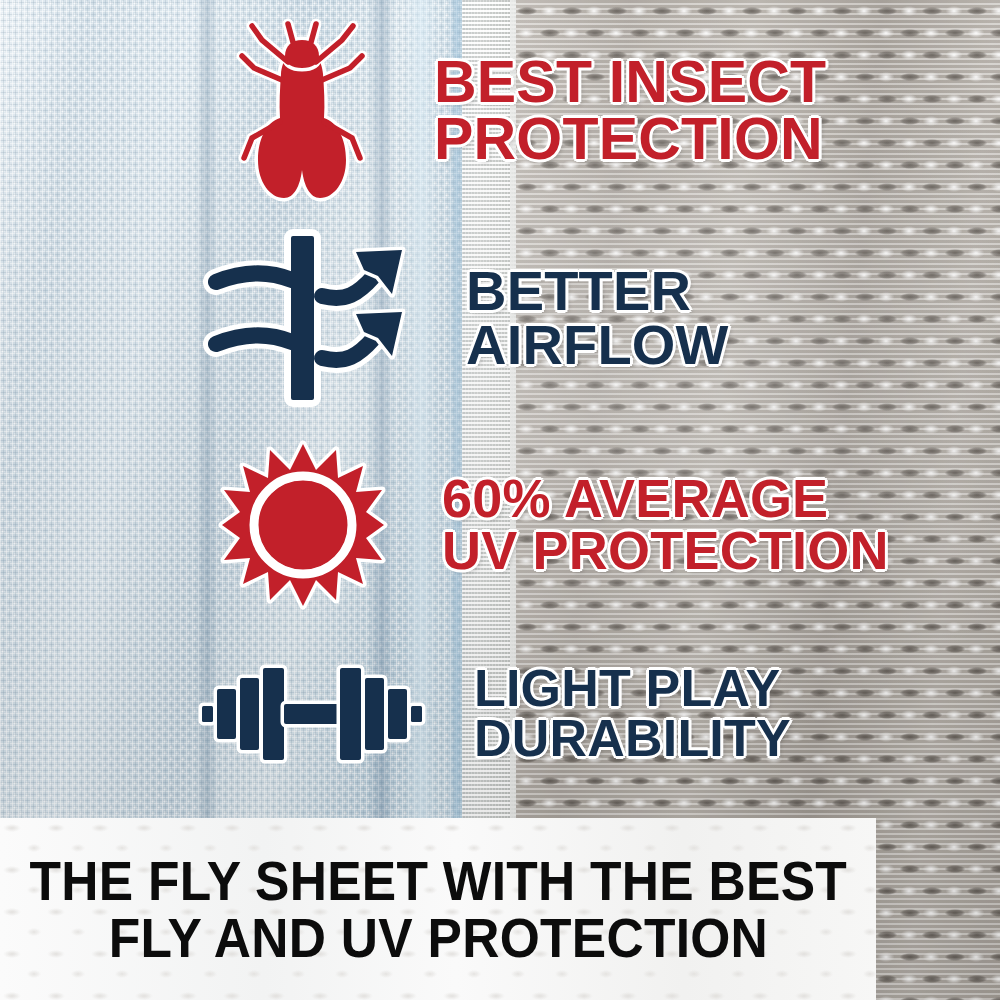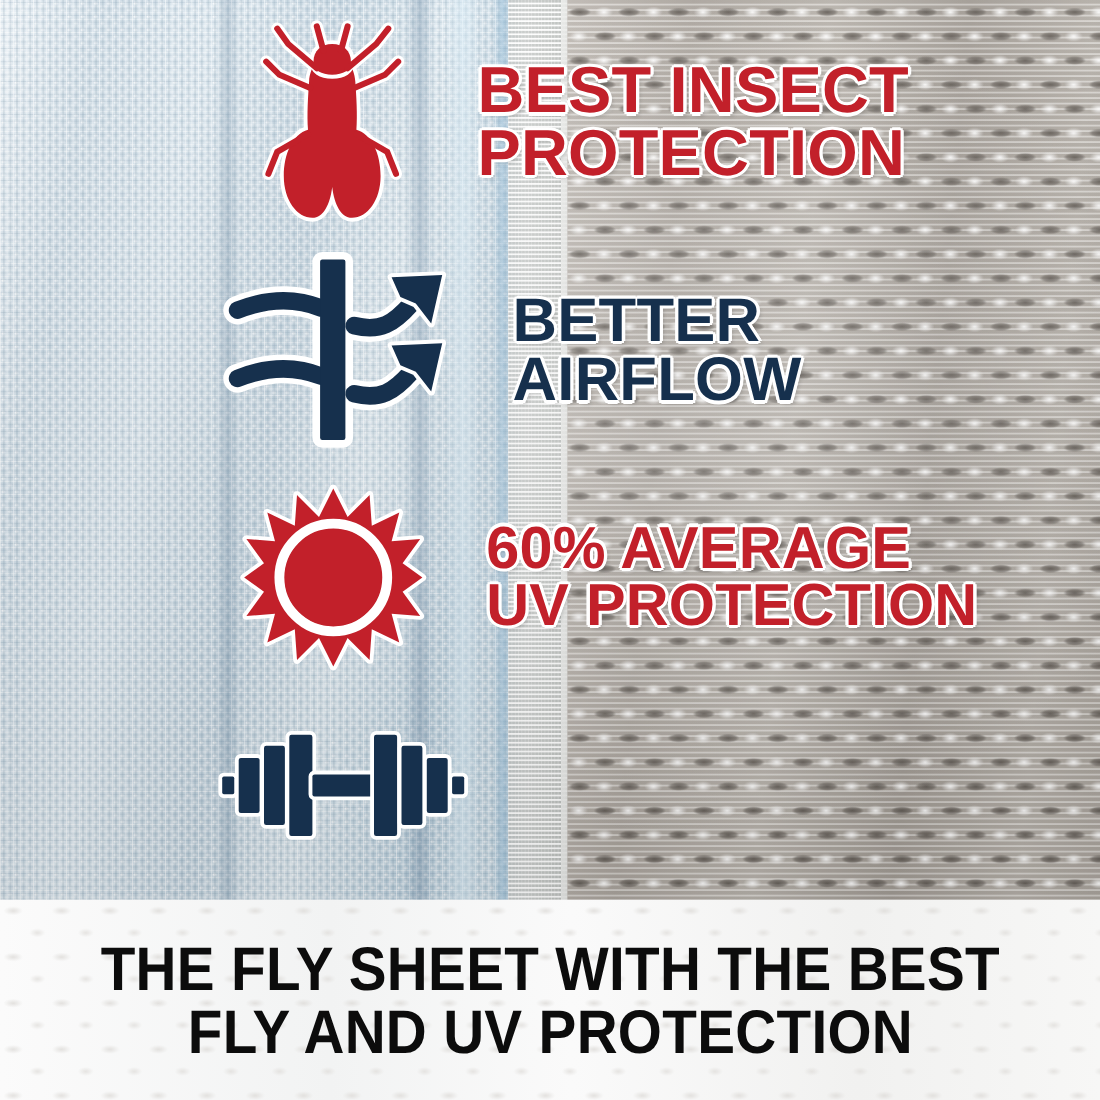--- a/index.html
+++ b/index.html
@@ -189,21 +189,21 @@
   .icon-svg .bodyn { fill: #16304d; stroke: #ffffff; stroke-width: 7; stroke-linejoin: round; stroke-linecap: round; paint-order: stroke fill; }
   .icon-svg .linen { fill: none; stroke: #16304d; stroke-width: 16; stroke-linecap: round; }
   .icon-svg .haloline { fill: none; stroke: #ffffff; stroke-width: 26; stroke-linecap: round; }
   .icon-svg .legs  { fill: none; stroke: #c2202a; stroke-width: 5.5; stroke-linecap: round; }
   .icon-svg .legshalo { fill: none; stroke: #ffffff; stroke-width: 11; stroke-linecap: round; }
 
   
   #banner {
     position: absolute;
     left: 0; top: 818px;
-    width: 1000px; height: 182px;
+    width: 876px; height: 182px;
     background-color: #f6f6f6;
     background-image:
       radial-gradient(ellipse 11px 5px at 12px 10px, rgba(222,220,217,0.85) 0%, rgba(222,220,217,0) 80%),
       radial-gradient(ellipse 9px 5px at 34px 30px, rgba(224,222,219,0.8) 0%, rgba(224,222,219,0) 80%),
       linear-gradient(90deg, #fbfbfb 0%, #f2f3f3 30%, #fafafa 52%, #f1f1f0 78%, #f7f7f6 100%);
     background-size: 44px 42px, 44px 42px, 100% 100%;
     display: flex;
     flex-direction: column;
     align-items: center;
     justify-content: center;
@@ -337,20 +337,22 @@
 
             <rect x="84" y="44" width="56" height="20" rx="2"></rect>
 
             <rect x="140" y="8" width="21" height="92" rx="2"></rect>
             <rect x="165" y="18" width="19" height="72" rx="2"></rect>
             <rect x="188" y="29" width="19" height="50" rx="2"></rect>
             <rect x="211" y="46" width="11" height="16" rx="1.5"></rect>
           </g>
         </svg>
       </div>
+      <div class="caption navy">LIGHT PLAY
+DURABILITY</div>
     </div>
 
   </div>
 
   <div id="banner">
     <div class="bline">THE FLY SHEET WITH THE BEST</div>
     <div class="bline">FLY AND UV PROTECTION</div>
   </div>
 
 </div>

